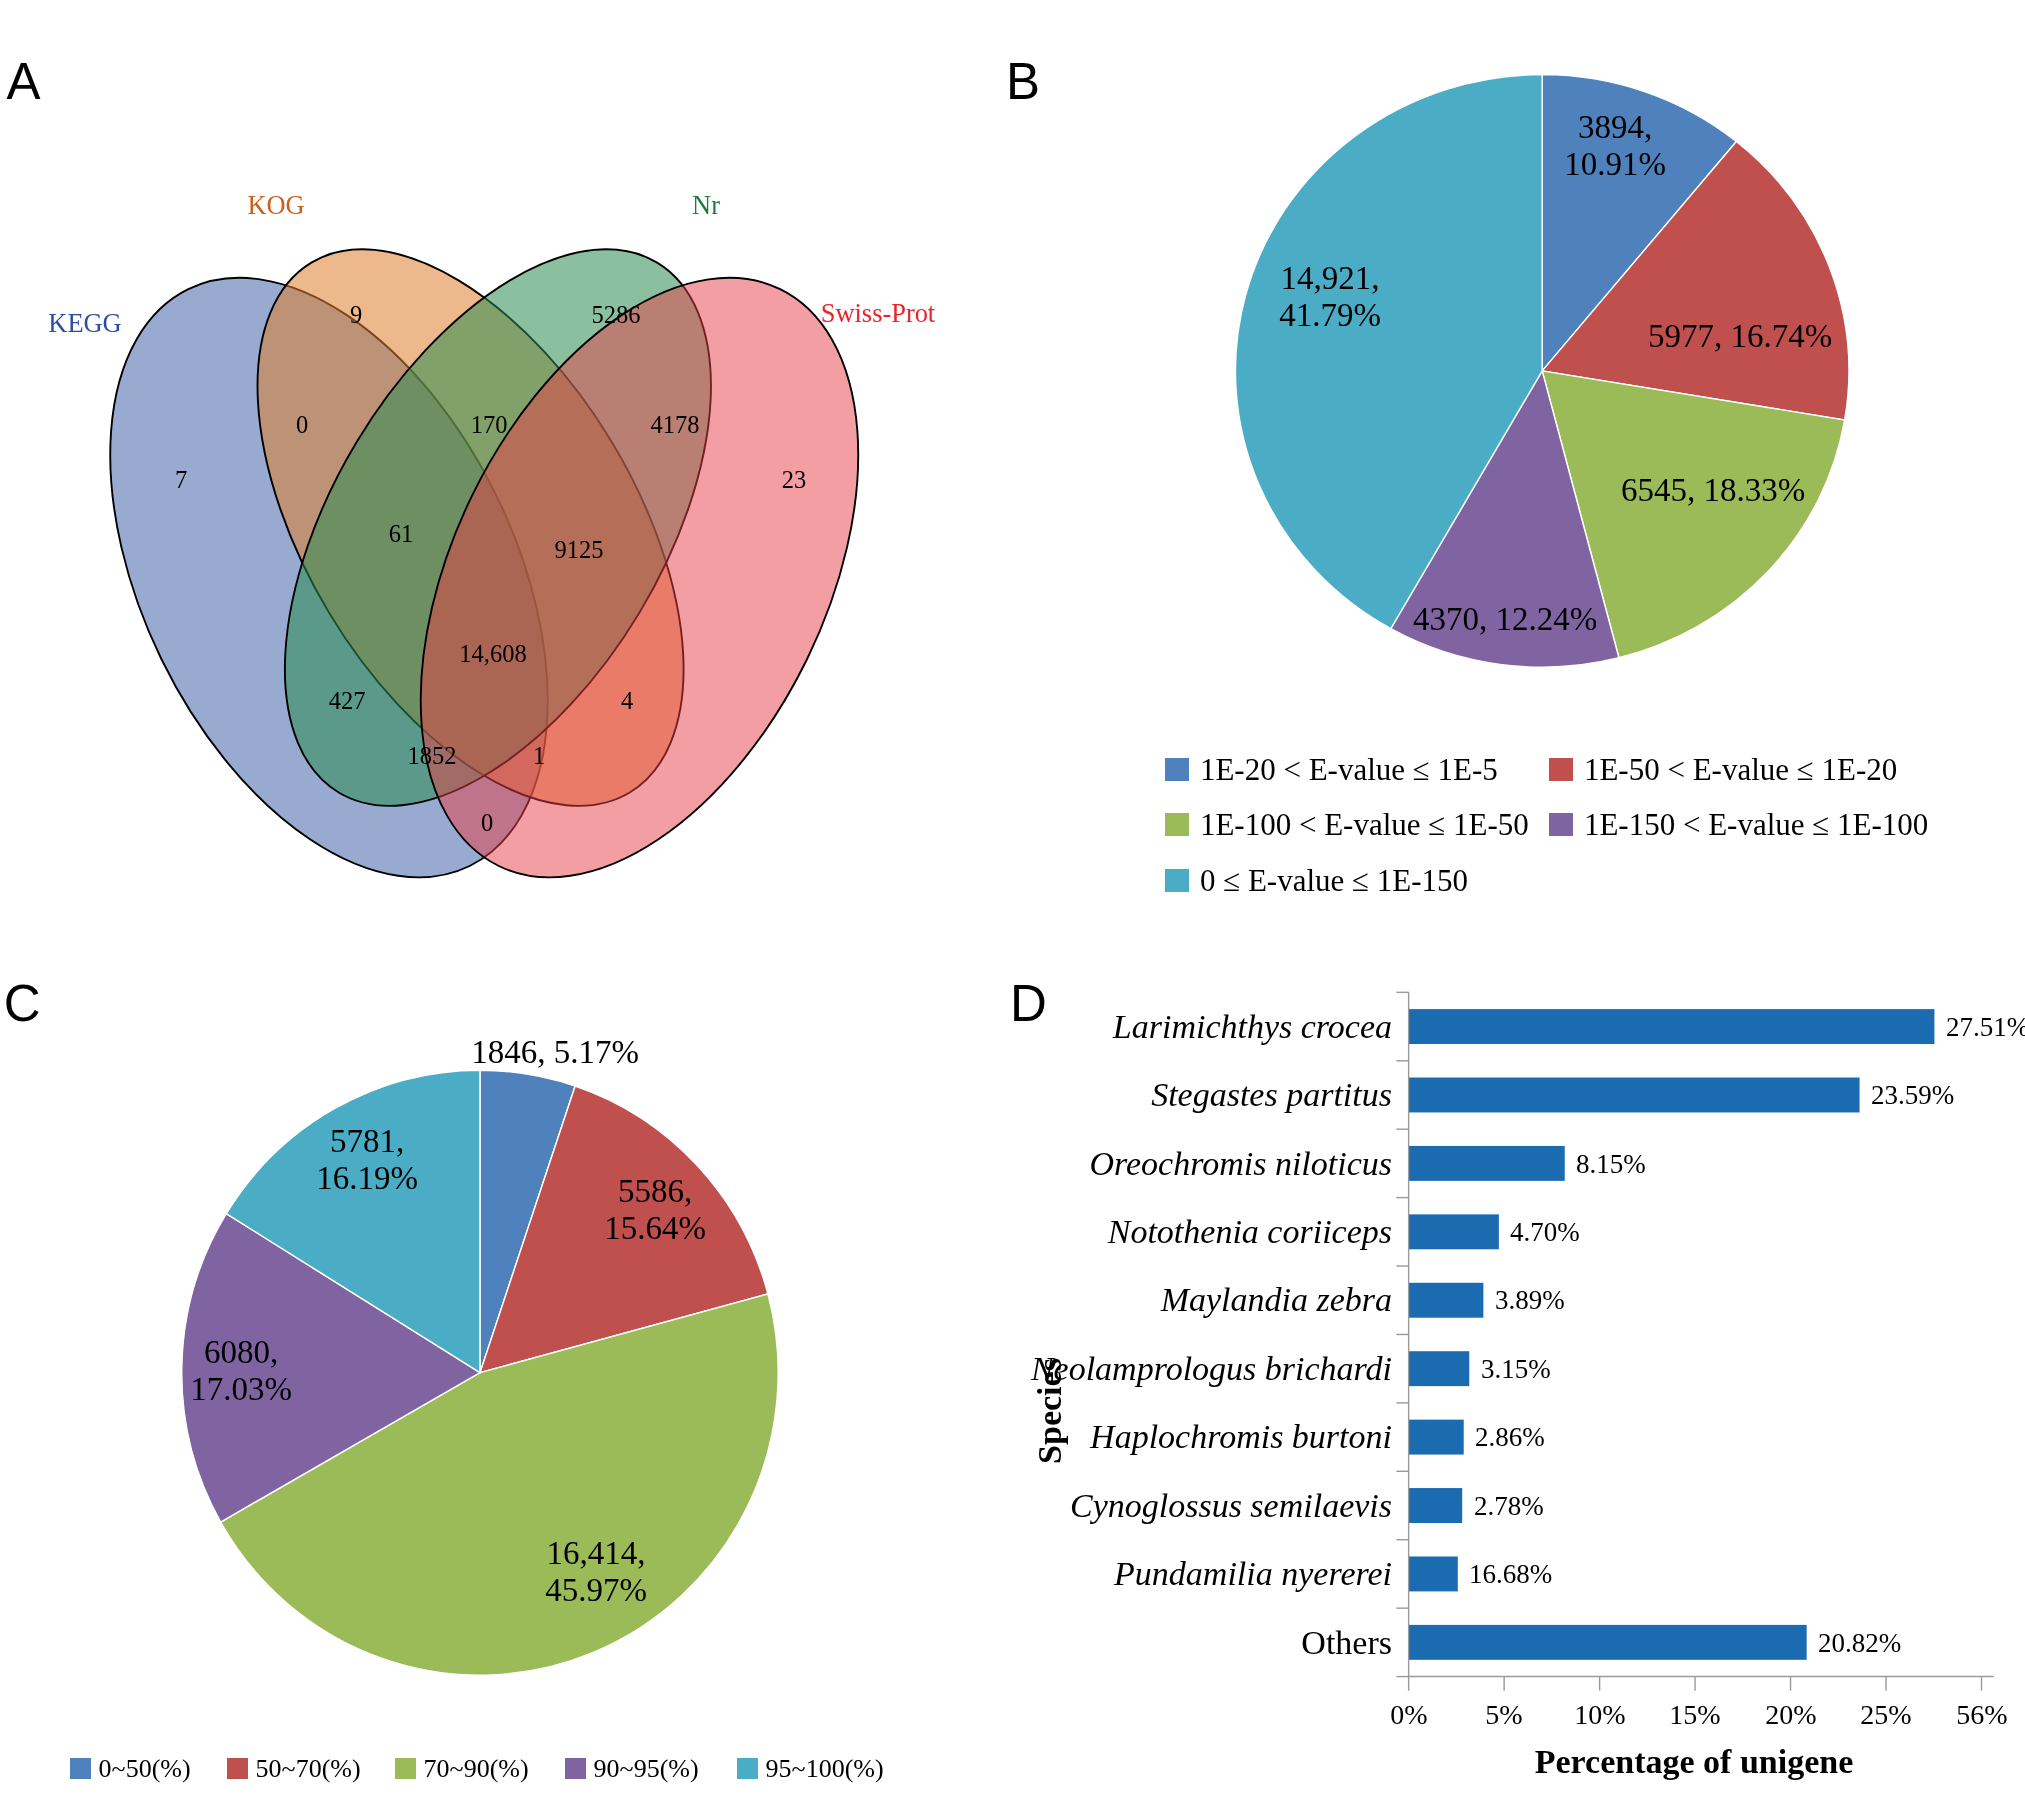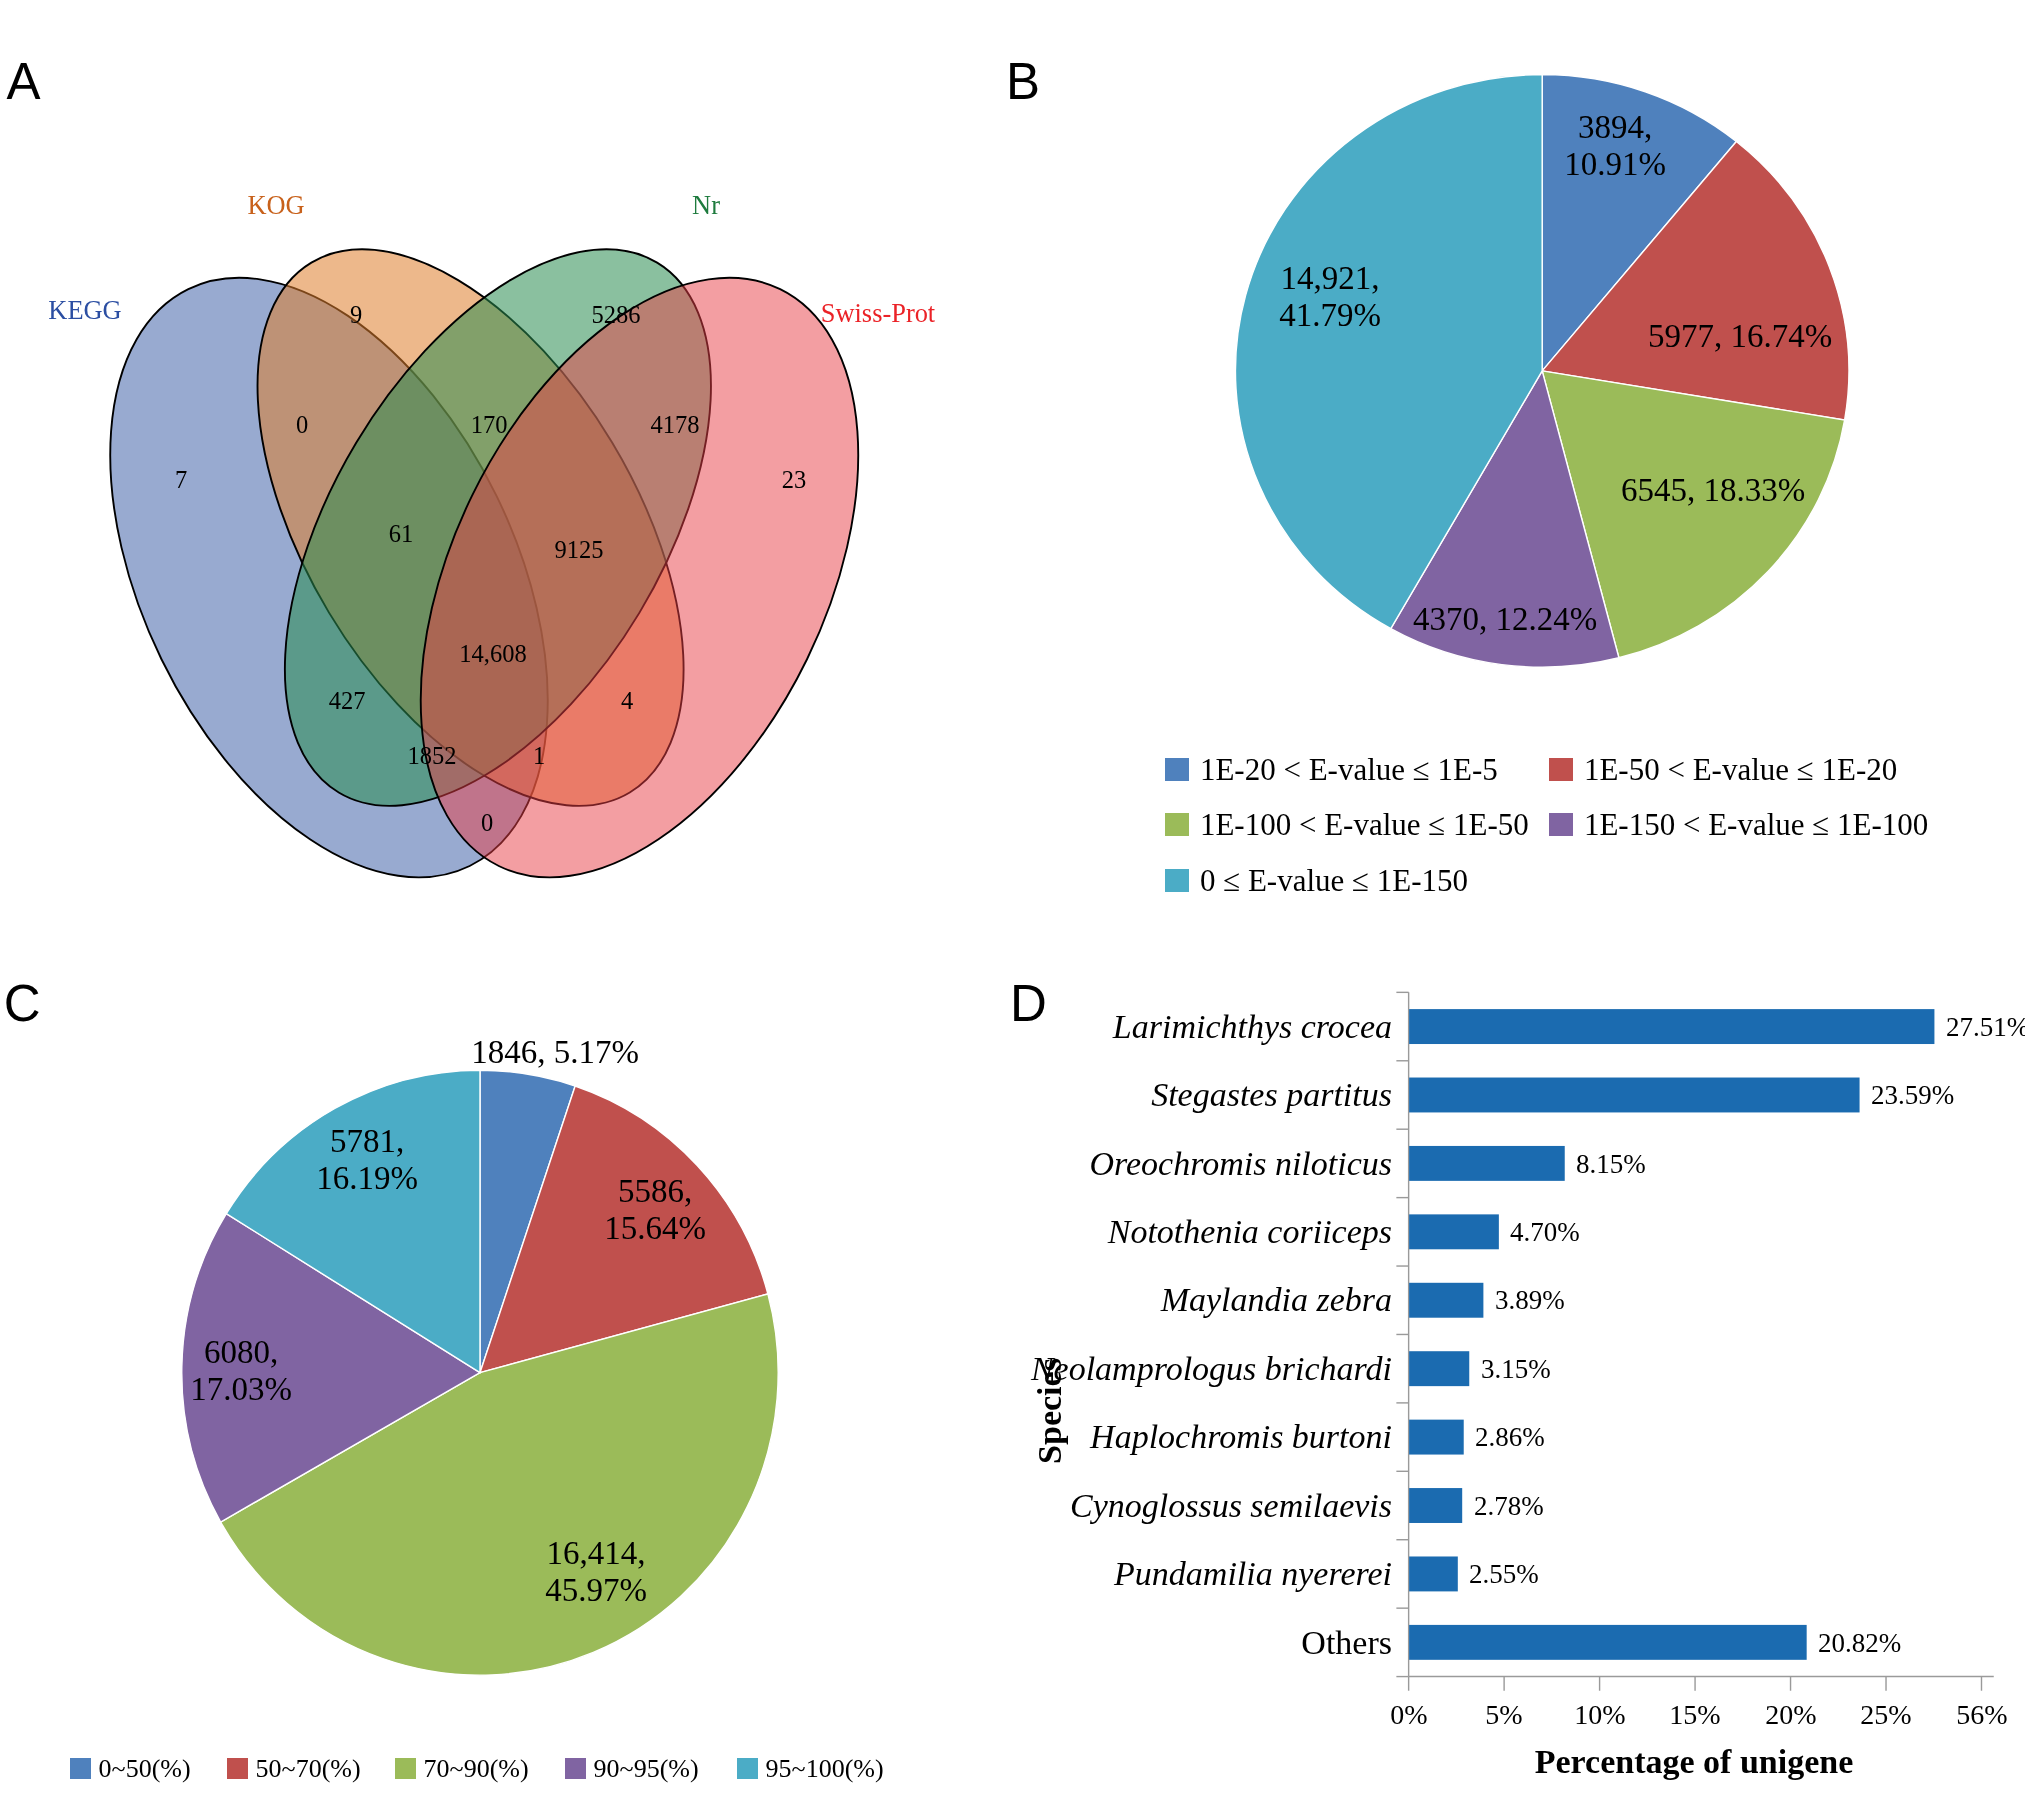--- a/index.html
+++ b/index.html
@@ -86,21 +86,21 @@
       <rect x="2986" y="3298.5" width="103.19" height="74" fill="#1B6BB0"></rect>
       <rect x="2986" y="3443.5" width="842.5160000000001" height="74" fill="#1B6BB0"></rect>
     </g>
 </svg>
 
 <div class="abs panel-letter" style="left:6.6px;top:56px;">A</div>
 <div class="abs panel-letter" style="left:1006px;top:56px;">B</div>
 <div class="abs panel-letter" style="left:3.8px;top:978px;">C</div>
 <div class="abs panel-letter" style="left:1010px;top:978px;">D</div>
 
-<div class="abs venn-set" style="left:85px;top:310px;color:#2B4EA2;">KEGG</div>
+<div class="abs venn-set" style="left:85px;top:323px;color:#2B4EA2;">KEGG</div>
 <div class="abs venn-set" style="left:276px;top:205px;color:#C8611B;">KOG</div>
 <div class="abs venn-set" style="left:706px;top:205px;color:#1E7B3E;">Nr</div>
 <div class="abs venn-set" style="left:878px;top:313px;color:#EB2227;">Swiss-Prot</div>
 <div id="venn-numbers">
     <div class="abs venn-num" style="left: 181px; top: 480px;">7</div>
     <div class="abs venn-num" style="left: 356px; top: 315px;">9</div>
     <div class="abs venn-num" style="left: 616px; top: 315px;">5286</div>
     <div class="abs venn-num" style="left: 794px; top: 480px;">23</div>
     <div class="abs venn-num" style="left: 302px; top: 425px;">0</div>
     <div class="abs venn-num" style="left: 489px; top: 425px;">170</div>
@@ -219,20 +219,20 @@
     <div class="abs bar-value" style="left: 1510px; top: 1232px;">4.70%</div>
     <div class="abs species-label" style="left: 1392px; top: 1232px;">Notothenia coriiceps</div>
     <div class="abs bar-value" style="left: 1495px; top: 1300px;">3.89%</div>
     <div class="abs species-label" style="left: 1392px; top: 1300px;">Maylandia zebra</div>
     <div class="abs bar-value" style="left: 1481px; top: 1369px;">3.15%</div>
     <div class="abs species-label" style="left: 1392px; top: 1369px;">Neolamprologus brichardi</div>
     <div class="abs bar-value" style="left: 1475px; top: 1437px;">2.86%</div>
     <div class="abs species-label" style="left: 1392px; top: 1437px;">Haplochromis burtoni</div>
     <div class="abs bar-value" style="left: 1474px; top: 1506px;">2.78%</div>
     <div class="abs species-label" style="left: 1392px; top: 1506px;">Cynoglossus semilaevis</div>
-    <div class="abs bar-value" style="left: 1469px; top: 1574px;">2.55%</div>
+    <div class="abs bar-value" style="left: 1469px; top: 1574px;">16.68%</div>
     <div class="abs species-label" style="left: 1392px; top: 1574px;">Pundamilia nyererei</div>
     <div class="abs bar-value" style="left: 1818px; top: 1643px;">20.82%</div>
     <div class="abs species-label upright" style="left: 1392px; top: 1643px;">Others</div>
   </div>
 <div class="abs axis-title axis-title-x" style="left:1694px;top:1762px;">Percentage of unigene</div>
 <div class="abs axis-title axis-title-y" style="left:1050px;top:1411px;">Species</div>
 
 
 </body></html>

